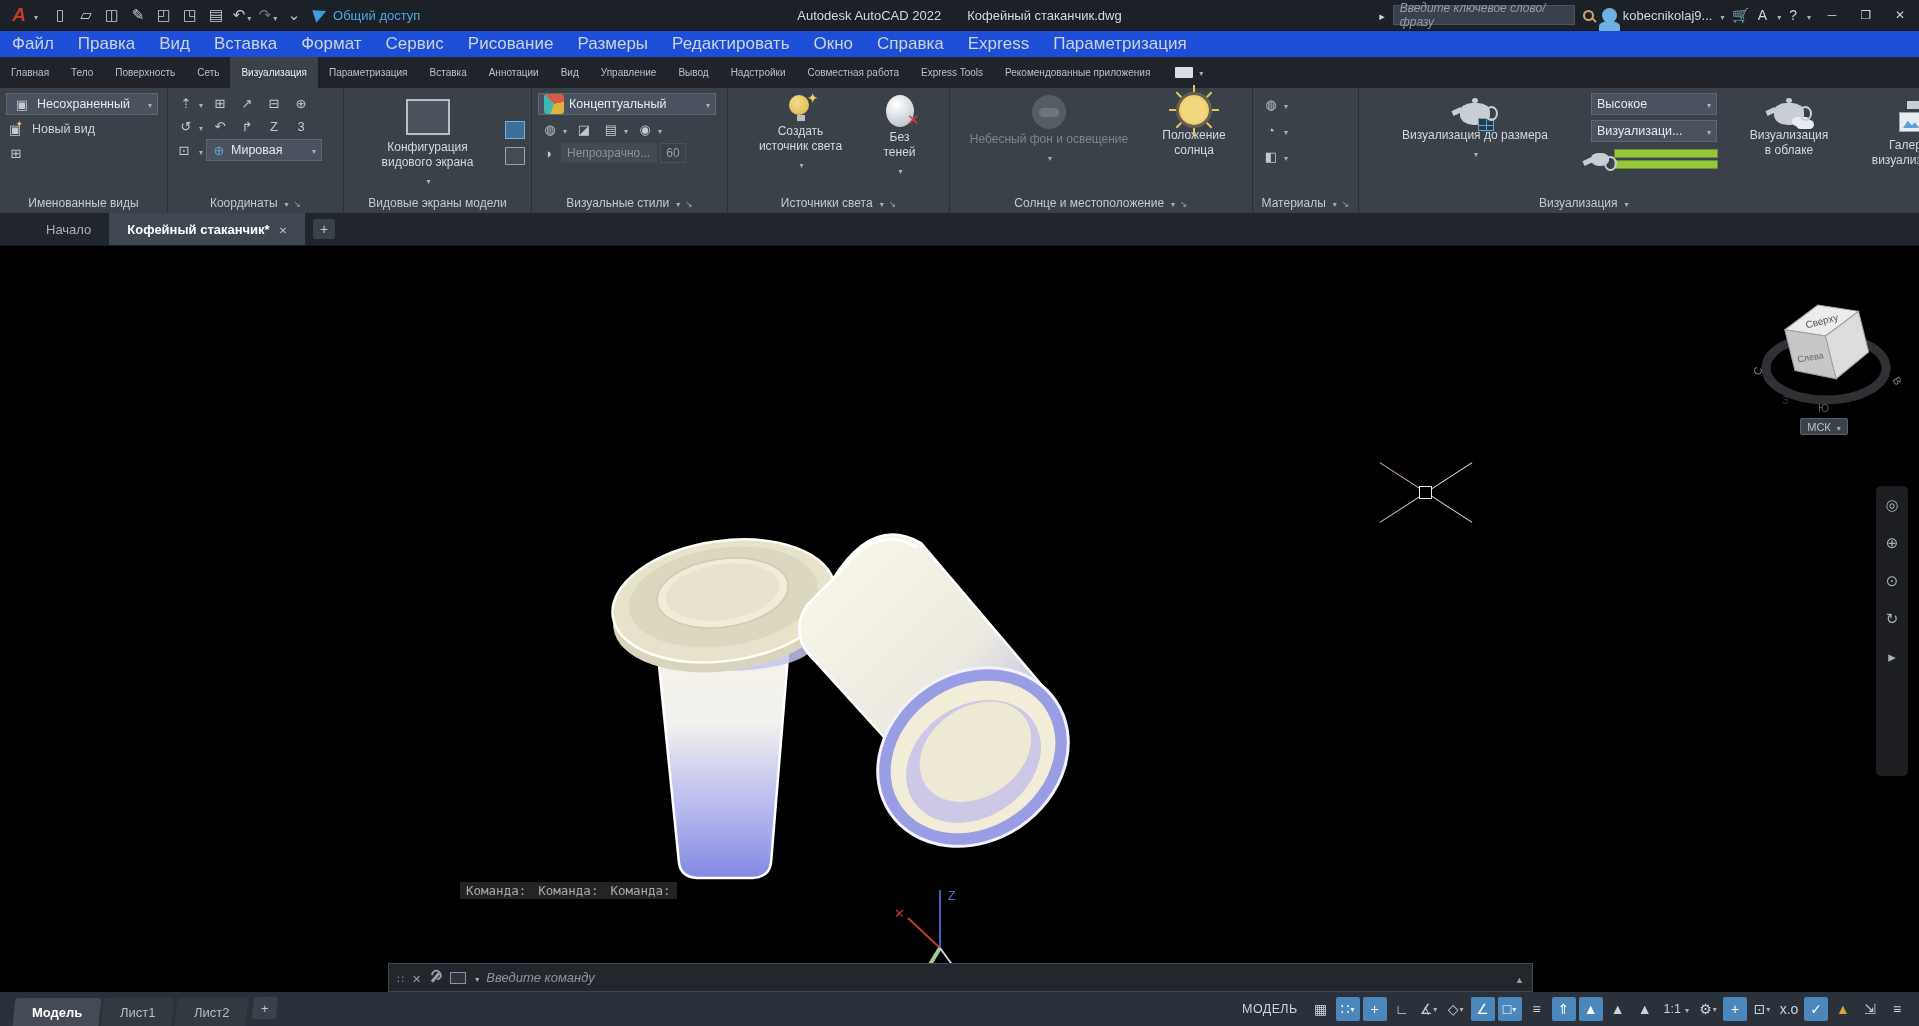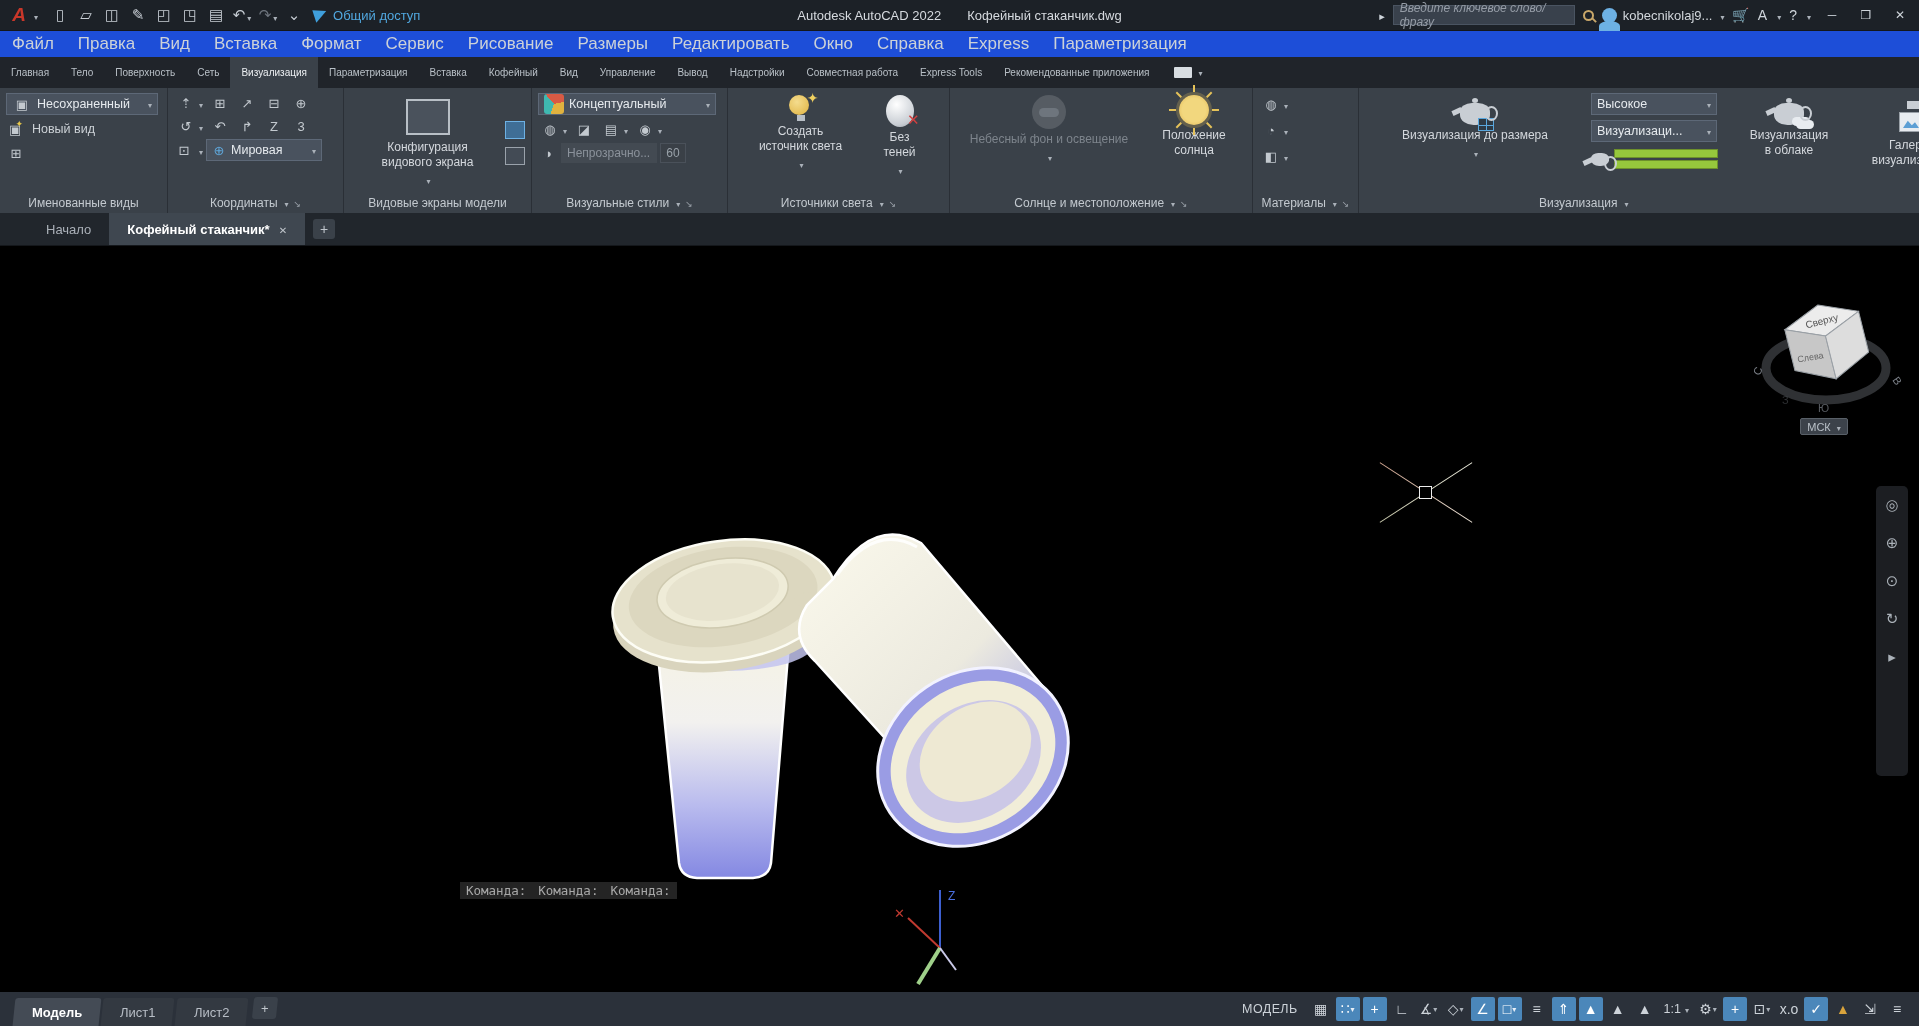--- a/index.html
+++ b/index.html
@@ -233,21 +233,21 @@
   <div class="ribbontabs">
     <div style="display:flex">
 
     <div class="rtab">Главная</div>
         <div class="rtab">Тело</div>
         <div class="rtab">Поверхность</div>
         <div class="rtab">Сеть</div>
         <div class="rtab active">Визуализация</div>
         <div class="rtab">Параметризация</div>
         <div class="rtab">Вставка</div>
-        <div class="rtab">Кофейный</div>
+        <div class="rtab">Аннотации</div>
         <div class="rtab">Вид</div>
         <div class="rtab">Управление</div>
         <div class="rtab">Вывод</div>
         <div class="rtab">Надстройки</div>
         <div class="rtab">Совместная работа</div>
         <div class="rtab">Express Tools</div>
         <div class="rtab">Рекомендованные приложения</div>
       </div>
     <div class="ribbon-collapse">
       <span class="bar"></span>
@@ -620,20 +620,31 @@
 
     <svg class="ucsicon" width="96" height="116" viewBox="0 0 96 116">
       <line x1="52" y1="74" x2="52" y2="16" stroke="#3d5fd0" stroke-width="2"></line>
       <text x="60" y="26" font-size="12" fill="#4a6fe0">Z</text>
       <line x1="52" y1="74" x2="20" y2="44" stroke="#c03a30" stroke-width="2"></line>
       <text x="6" y="44" font-size="13" fill="#c03a30">✕</text>
       <line x1="52" y1="74" x2="30" y2="110" stroke="#9fd08a" stroke-width="4"></line>
       <line x1="52" y1="74" x2="68" y2="96" stroke="#c9c9e8" stroke-width="2"></line>
     </svg>
 
+    <div class="cmdbar">
+      <span class="grip"></span>
+      <span class="cmd-x"></span>
+      <span class="wrench"></span>
+      <div class="cmd-field">
+        <span class="cmd-boxicon"></span>
+        <span class="caret"></span>
+        <span>Введите команду</span>
+      </div>
+      <span class="cmd-up"></span>
+    </div>
   </div>
 
   <div class="statusbar">
     <div class="ltabs">
 
     <div class="ltab active">
           <span>Модель</span>
         </div>
         <div class="ltab">
           <span>Лист1</span>

